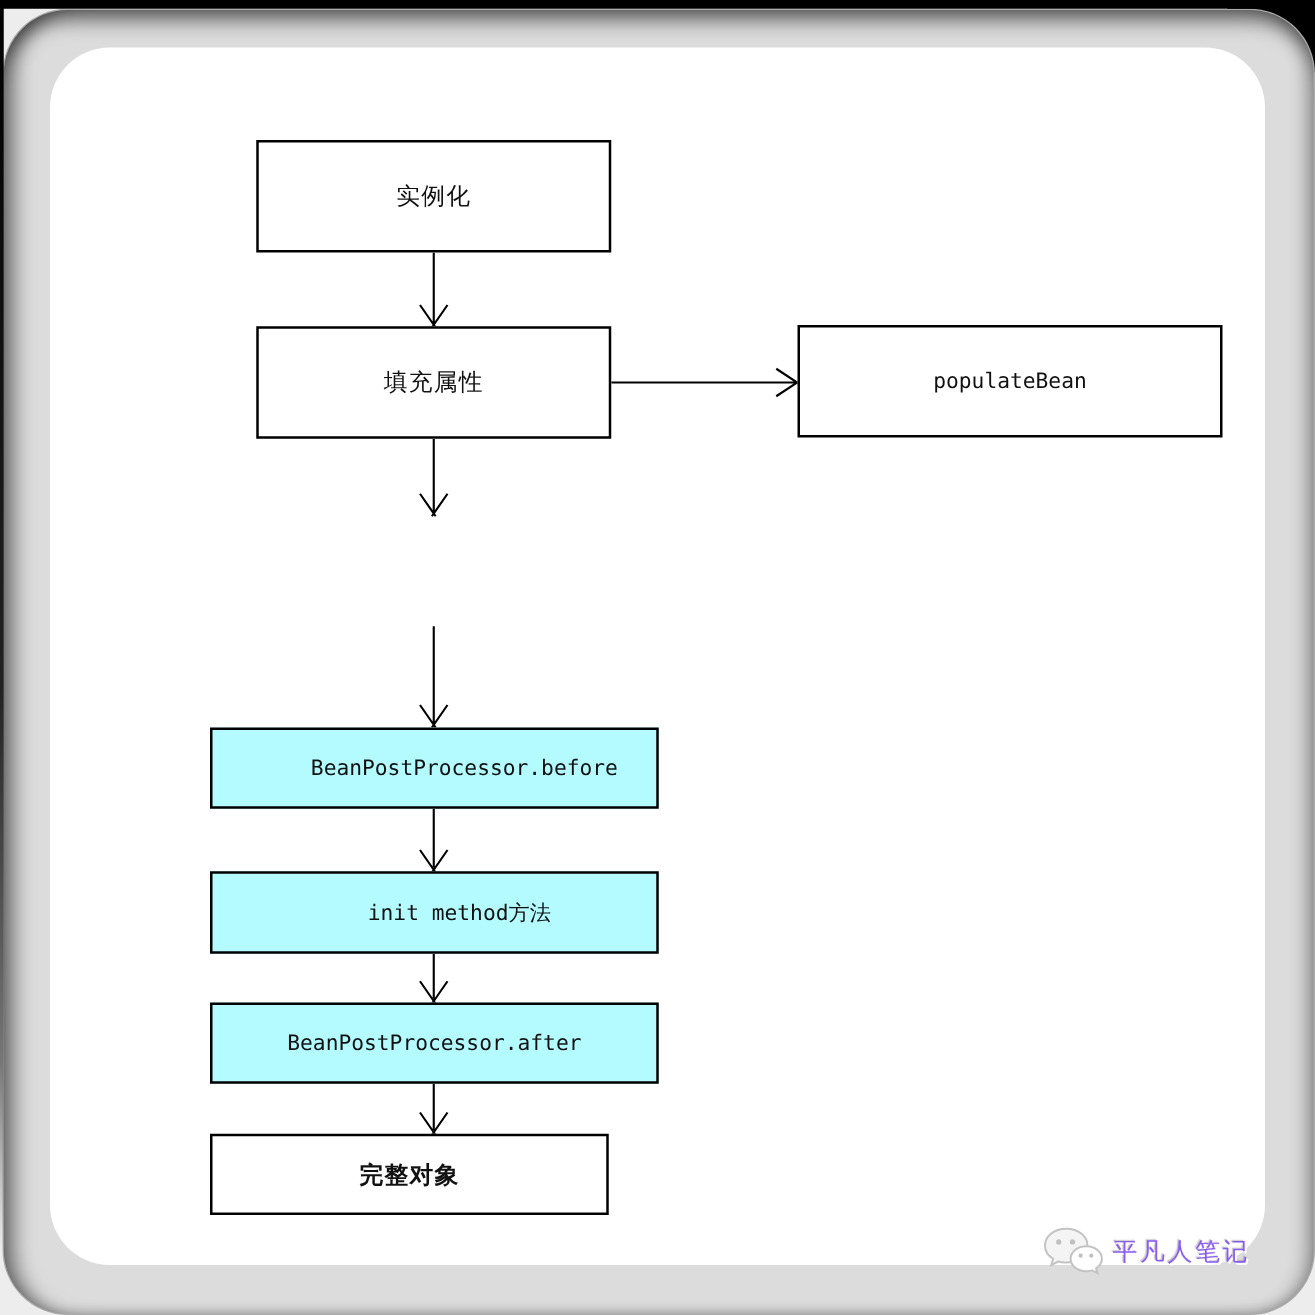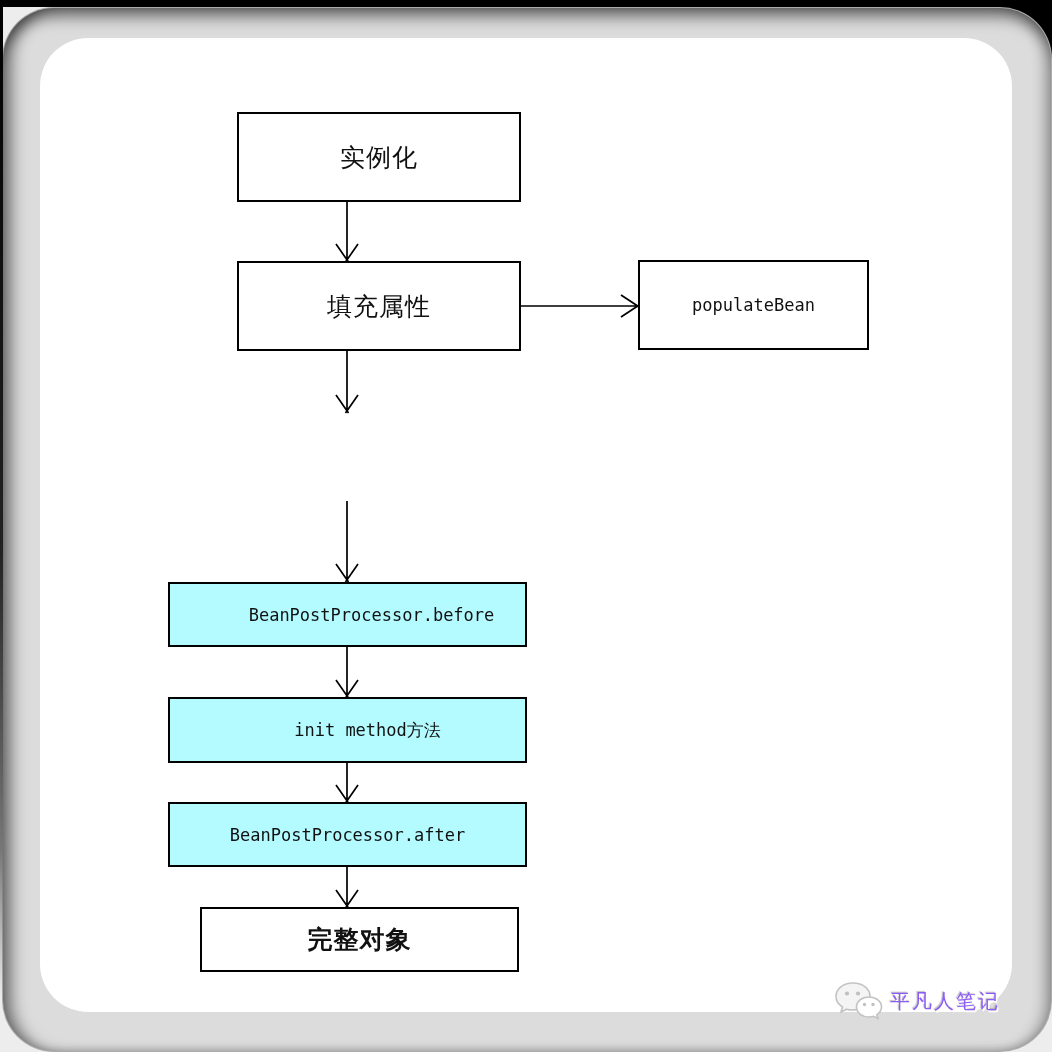--- a/index.html
+++ b/index.html
@@ -30,25 +30,25 @@
   
   .arrows{position:absolute;left:0;top:0;z-index:4;pointer-events:none;}
   .node{
     position:absolute;z-index:5;box-sizing:border-box;
     border:2px solid #000;background:#fff;color:#111;
     display:flex;align-items:center;justify-content:center;
     text-align:center;
     font-family:"DejaVu Sans Mono","DejaVu Sans",sans-serif;
   }
   .node.cyan{background:#b3fbff;}
-  .cjk{font-size:25px;letter-spacing:1px;margin-left:32px;}
+  .cjk{font-size:19px;letter-spacing:1px;}
   .latin{font-size:17px;}
   .n1{left:205px;top:112px;width:284px;height:90px;}
   .n2{left:205px;top:261px;width:284px;height:90px;}
-  .n3{left:638px;top:260px;width:231px;height:90px;}
+  .n3{left:638px;top:260px;width:340px;height:90px;}
   .n4{left:205px;top:412px;width:284px;height:89px;
       justify-content:flex-start;text-align:left;
       padding:0 18px 0 24px;font-size:18px;line-height:28px;letter-spacing:0.5px;}
   .n5{left:168px;top:582px;width:359px;height:65px;padding-left:48px;}
   .n6{left:168px;top:697px;width:359px;height:66px;padding-left:40px;}
   .n7{left:168px;top:802px;width:359px;height:65px;}
   .n8{left:168px;top:907px;width:319px;height:65px;font-weight:bold;}
   
   .watermark{
     position:absolute;left:833px;top:980px;z-index:6;

